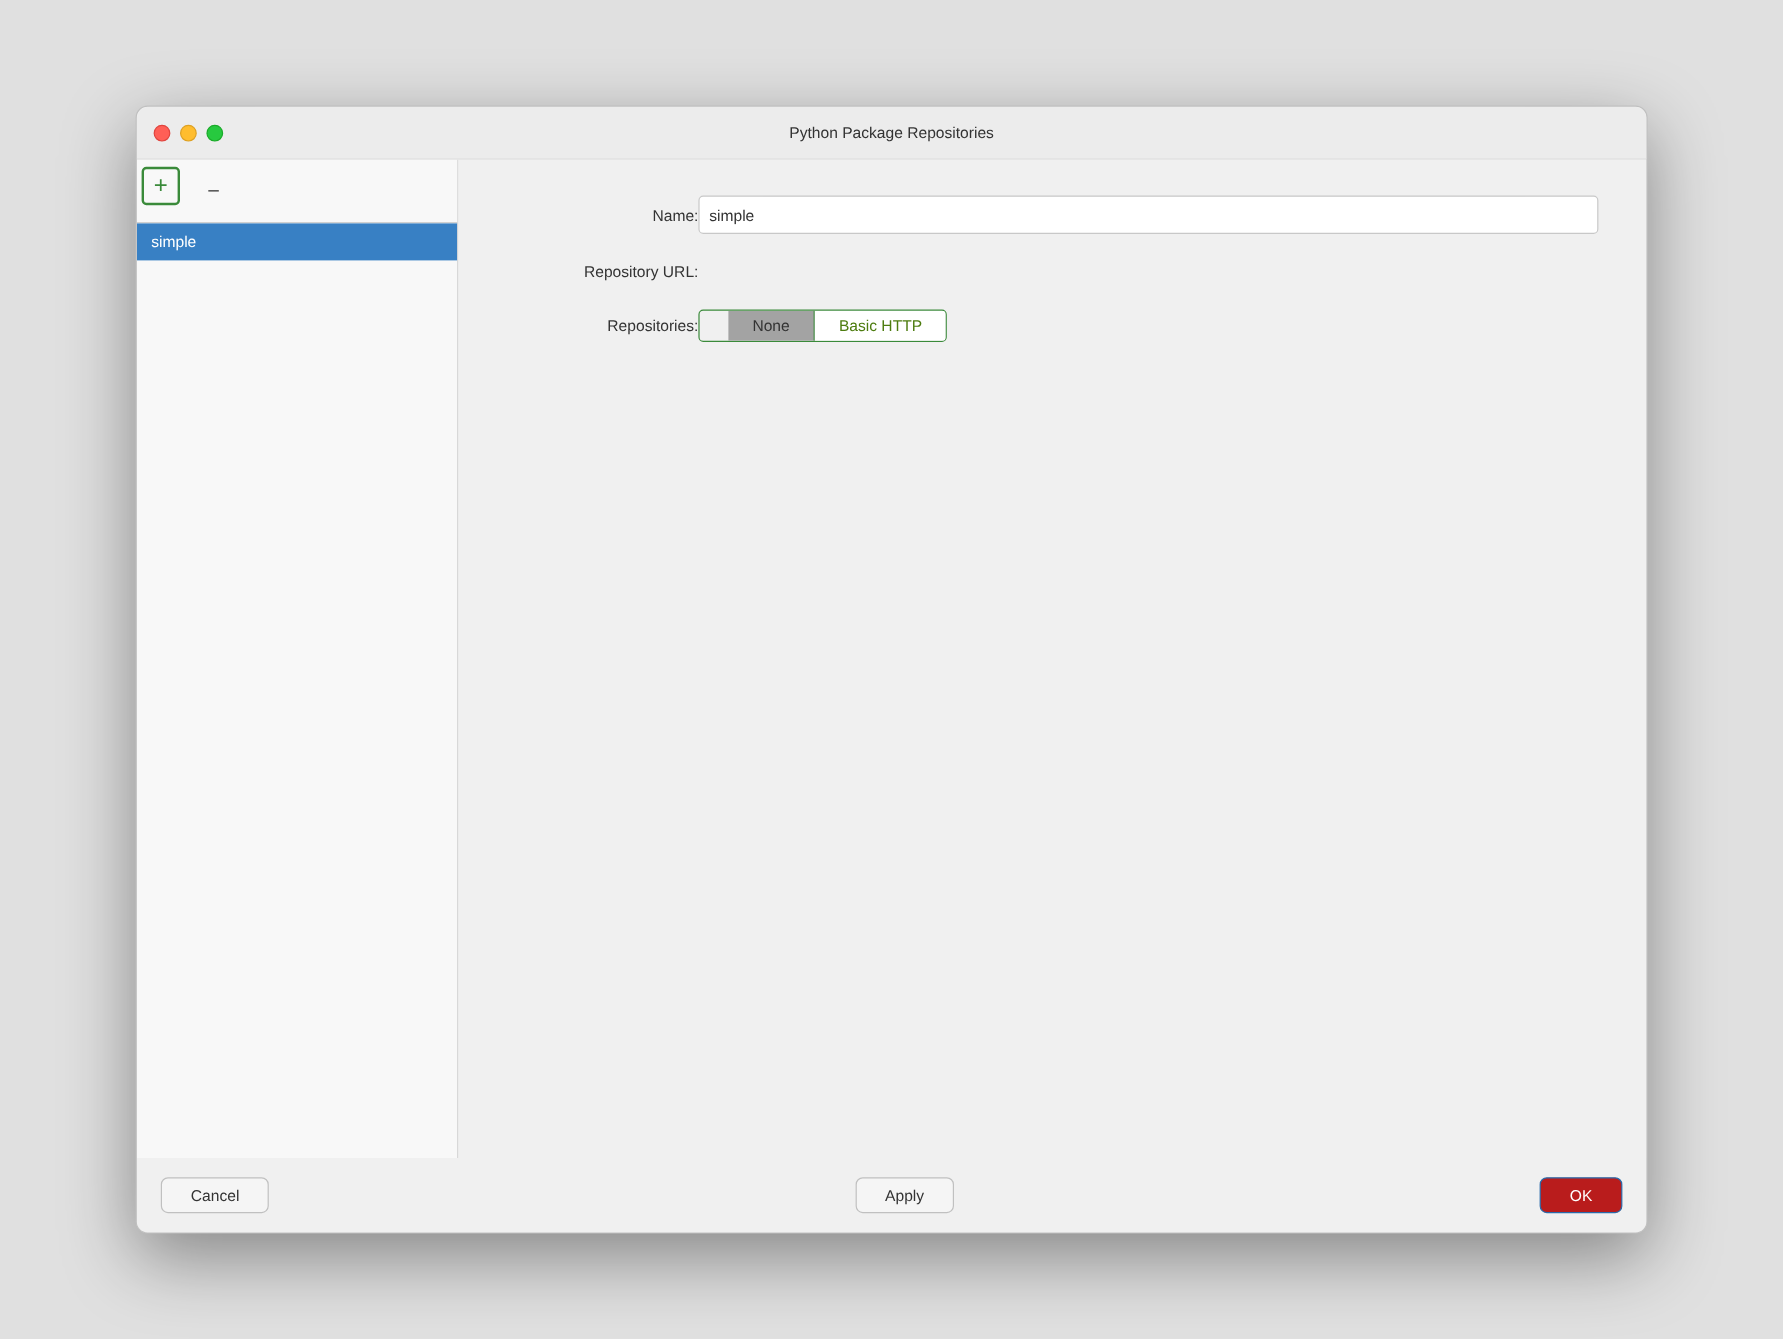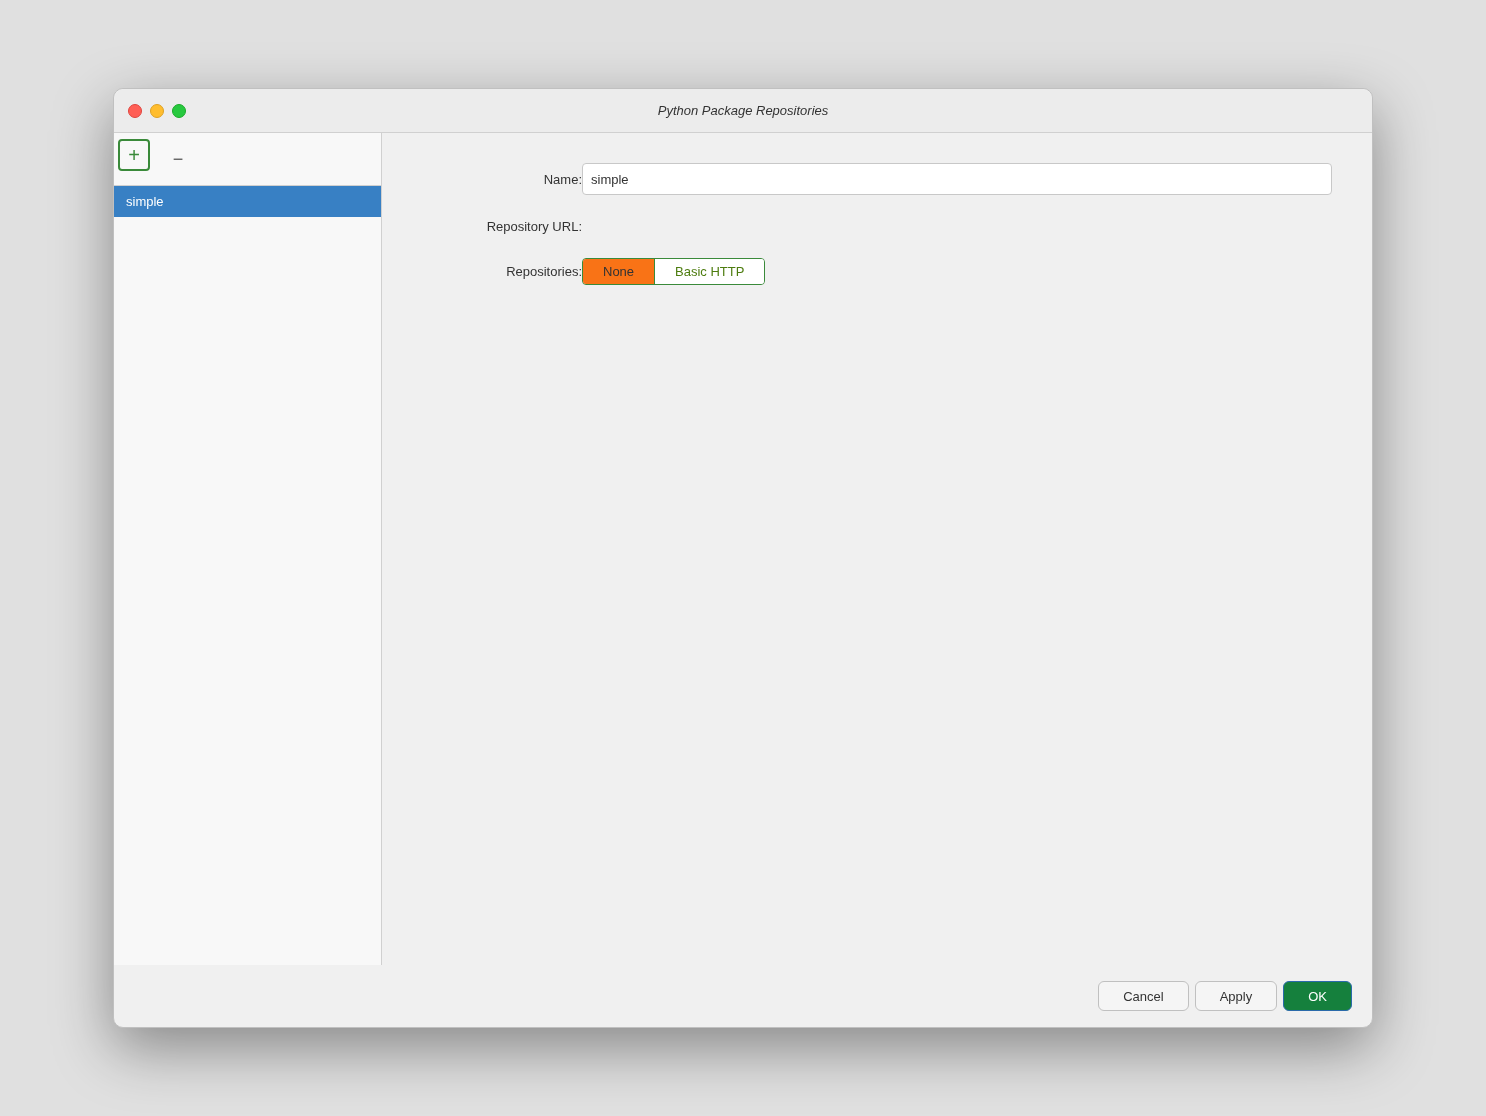--- a/index.html
+++ b/index.html
@@ -61,21 +61,20 @@
     }
 
     .btn-close { background: #ff5f56; border: 1px solid #e0443e; }
     .btn-minimize { background: #ffbd2e; border: 1px solid #dea123; }
     .btn-maximize { background: #27c93f; border: 1px solid #1aab29; }
 
     .titlebar-title {
       font-size: 13px;
       font-weight: 500;
       color: #333;
-      font-style: italic;
     }
 
     .content {
       display: flex;
       flex: 1;
       overflow: hidden;
     }
 
     .sidebar {
       width: 268px;
@@ -196,51 +195,51 @@
     .auth-btn {
       padding: 5px 20px;
       font-size: 13px;
       cursor: pointer;
       border: none;
       background: white;
       color: #4d7c0f;
     }
 
     .auth-btn.active {
-      background: #f97316;
-      color: #333;
+      background: #a3a3a3;
+      color: #333;
+      margin-left: 24px;
     }
 
     .auth-btn:not(:last-child) {
       border-right: 1px solid #3a8a3a;
     }
 
     .footer {
       display: flex;
-      justify-content: flex-end;
+      justify-content: space-between;
       align-items: center;
       padding: 16px 20px;
       gap: 6px;
       flex-shrink: 0;
-      margin-left: 44px;
     }
 
     .footer-btn {
       height: 30px;
       padding: 0 24px;
       border-radius: 6px;
       font-size: 13px;
       cursor: pointer;
       border: 1px solid #c0c0c0;
       background: #f5f5f5;
       color: #333;
     }
 
     .footer-btn.primary {
-      background: #15803d;
+      background: #b91c1c;
       border-color: #2a6aaa;
       color: white;
     }
   </style>
 </head>
 <body>
 
 <div class="window">
 
   <div class="titlebar">

